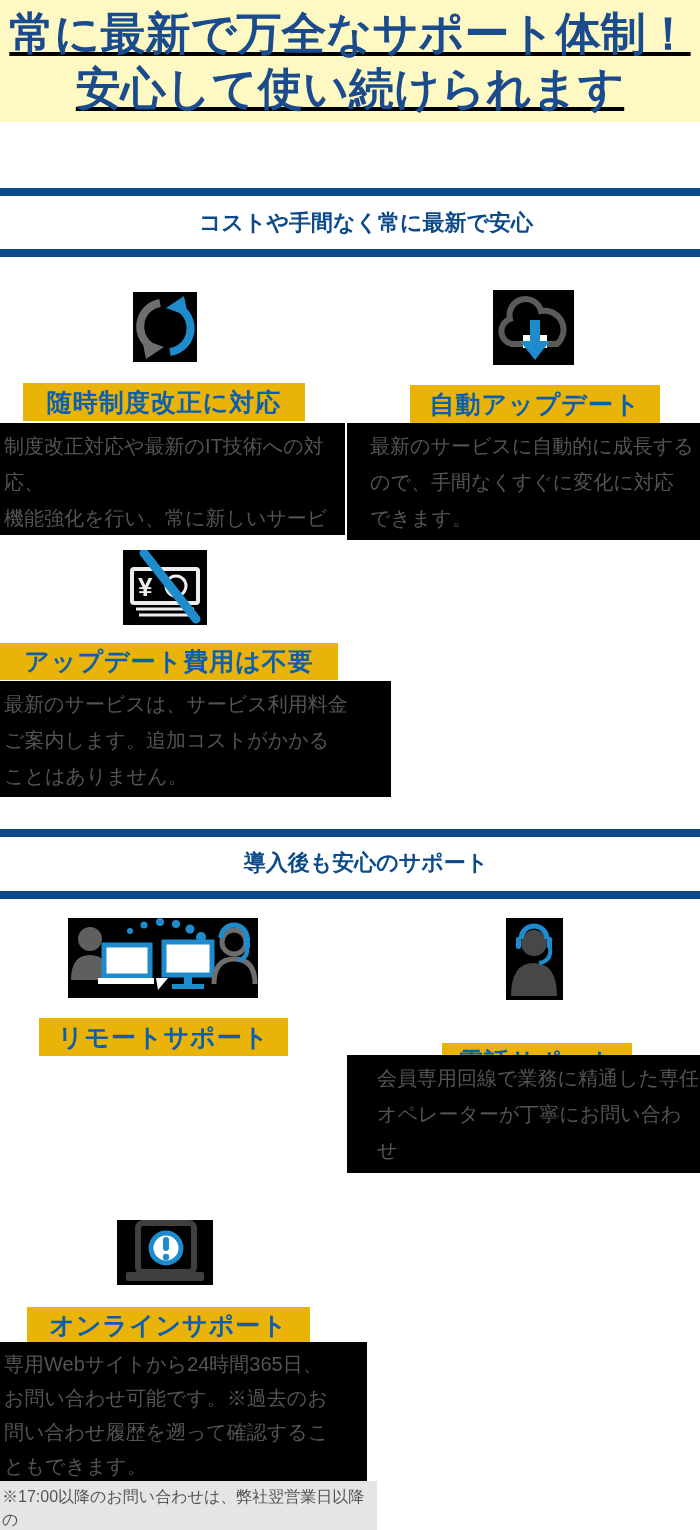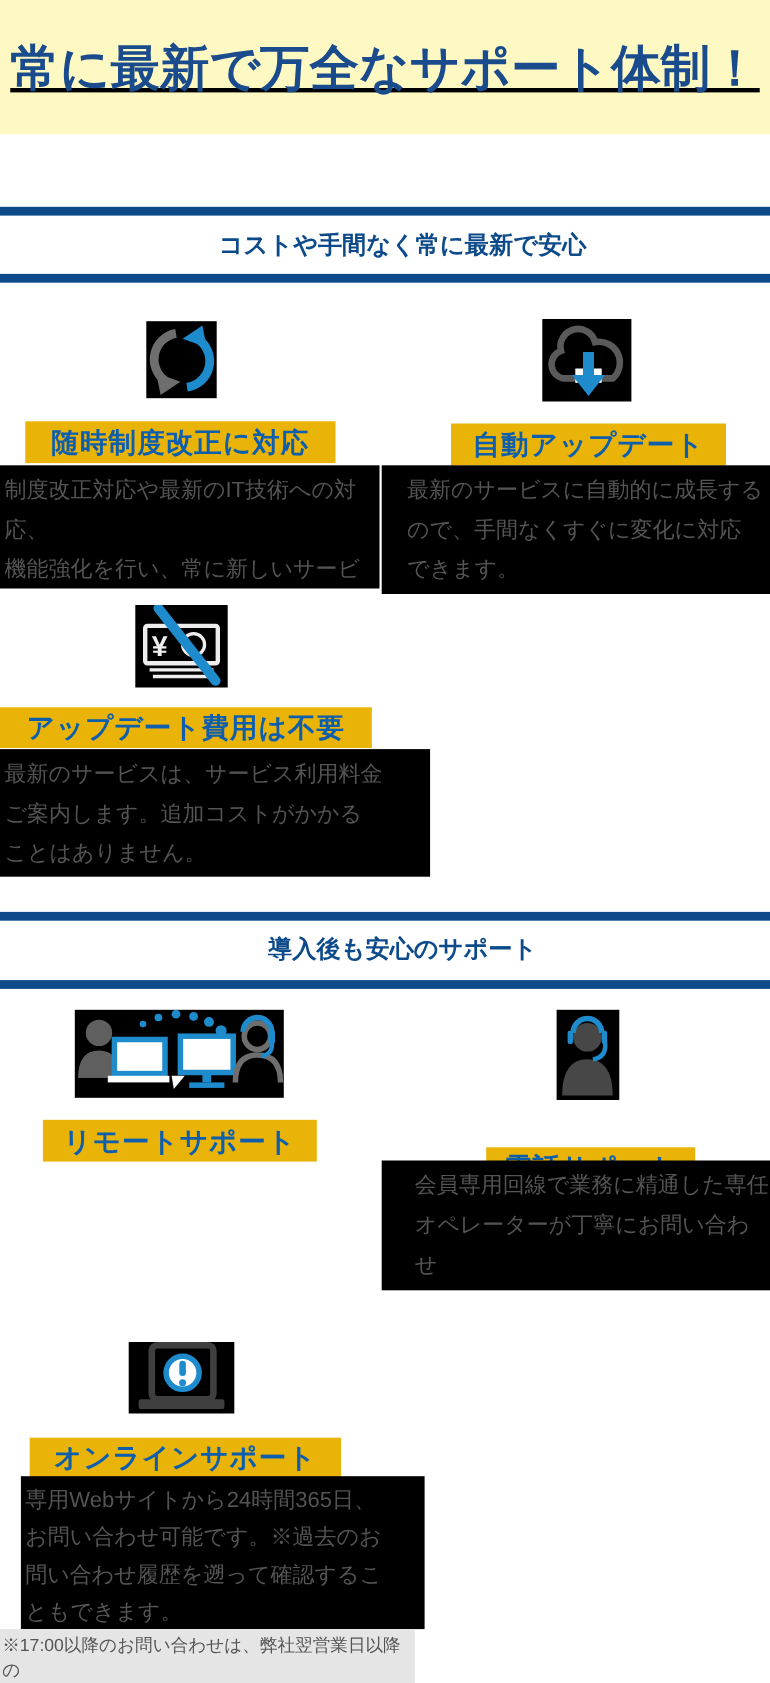--- a/index.html
+++ b/index.html
@@ -41,32 +41,33 @@
   #title-6{left:27px;top:1307px;width:283px;height:36px;}
 
   
   .feature-body{position:absolute;background:#000;color:#545454;font-size:20px;line-height:36px;
                 white-space:pre-line;overflow:hidden;box-sizing:border-box;padding:5px 0 0 4px;}
   #body-1{left:0;top:423px;width:345px;height:112px;}
   #body-2{left:347px;top:423px;width:353px;height:117px;padding-left:23px;}
   #body-3{left:0;top:681px;width:391px;height:116px;}
   #body-4{left:0;top:1057px;width:367px;height:153px;}
   #body-5{left:347px;top:1055px;width:353px;height:118px;padding-left:30px;}
-  #body-6{left:0;top:1342px;width:367px;height:139px;line-height:34px;margin-left:19px;}
+  #body-6{left:0;top:1342px;width:367px;height:139px;line-height:34px;}
   #note-6{position:absolute;left:0;top:1481px;width:377px;height:49px;background:#e5e5e5;
           color:#545454;font-size:16px;line-height:23px;white-space:pre-line;overflow:hidden;
           box-sizing:border-box;padding:4px 0 0 2px;}
 </style>
 </head>
 <body>
 
 <div id="page">
 
   <div id="hero">
     <div class="hero-line">常に最新で万全なサポート体制！</div>
+    <div class="hero-line">安心して使い続けられます</div>
   </div>
 
   <div class="bar" id="bar-1a"></div>
   <div class="section-title" id="sec1-title">コストや手間なく常に最新で安心</div>
   <div class="bar" id="bar-1b"></div>
 
   <div class="icon-box" id="icon-1">
     <svg width="64" height="70" viewBox="0 0 64 70">
       <path d="M27 11 A24 24 0 0 0 17 54" stroke="#6e6e6e" stroke-width="8" fill="none"></path>
       <polygon points="9,47 31,55 13,67" fill="#6e6e6e"></polygon>

